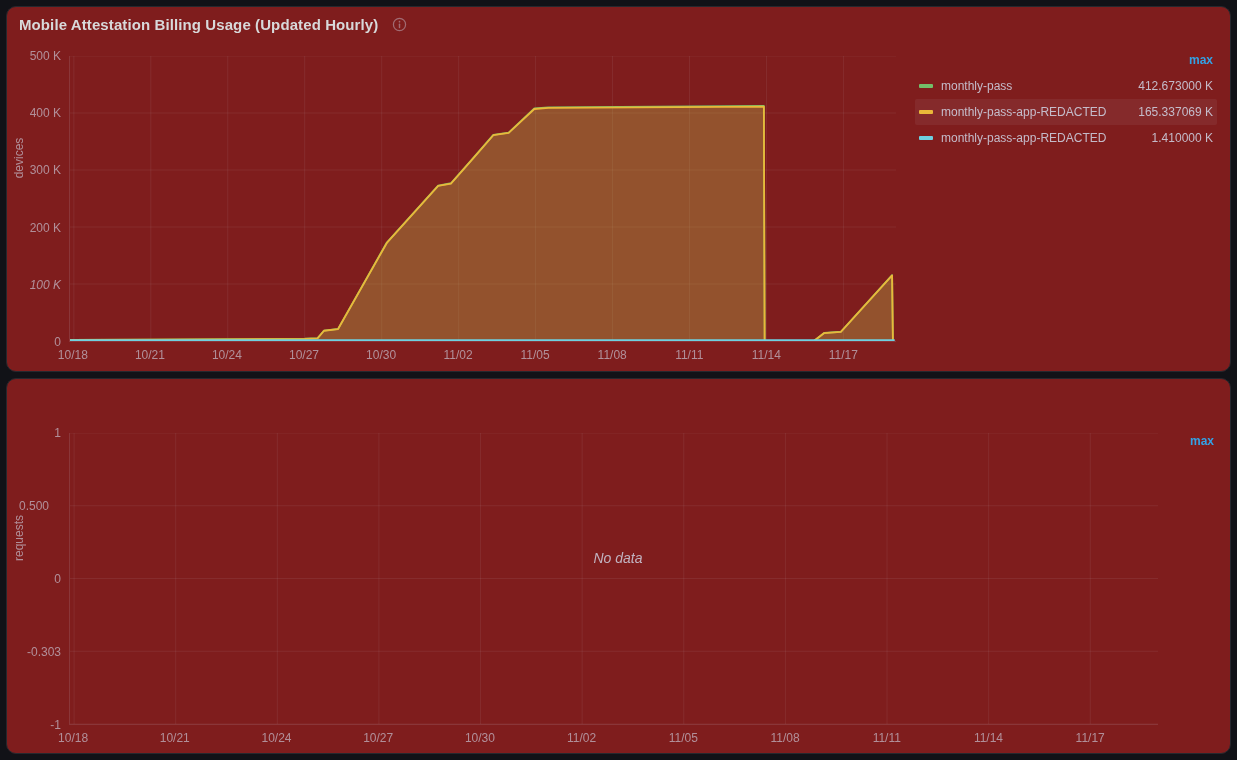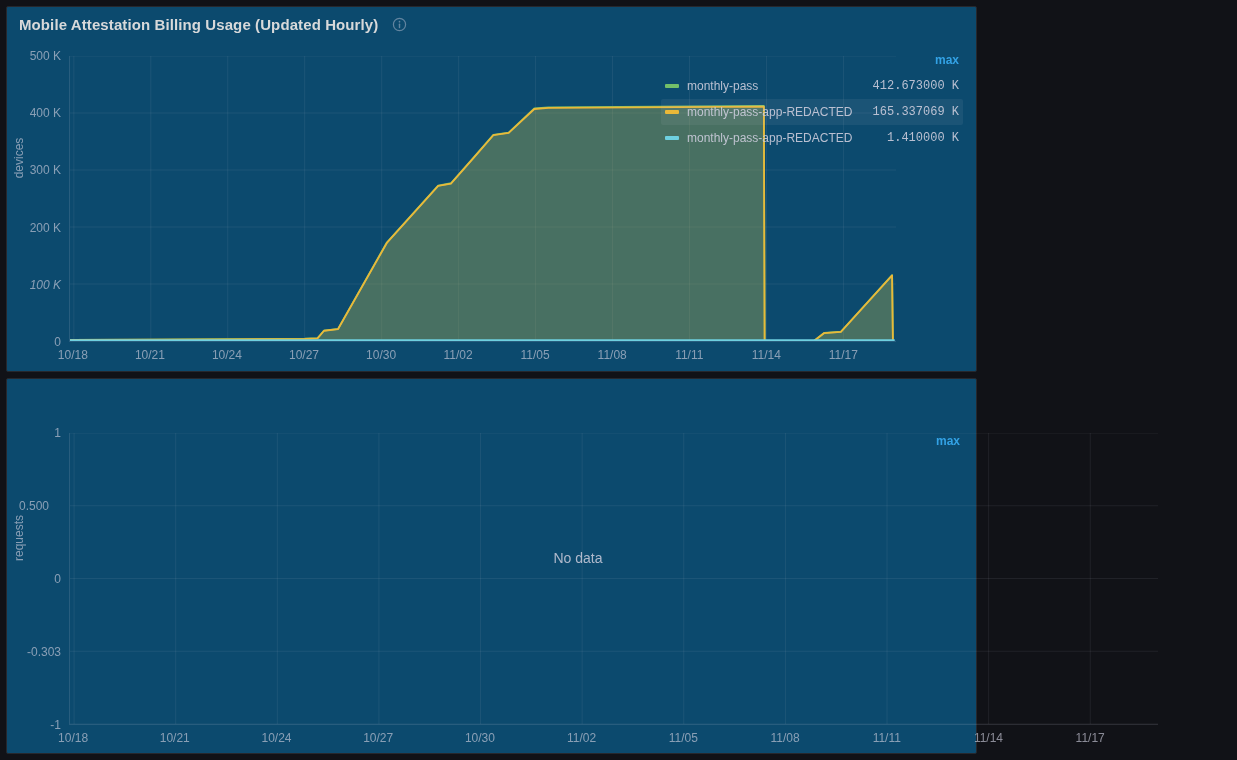--- a/index.html
+++ b/index.html
@@ -5,24 +5,24 @@
   * { margin:0; padding:0; box-sizing:border-box; }
   html,body { width:1237px; height:760px; overflow:hidden; }
   body {
     background:#111217;
     font-family:"Liberation Sans", sans-serif;
     color:#d8d9da;
   }
   .page { padding:6px; }
   .panel {
     position:relative;
-    width:971px;
-    background:#0c4a6e;
+    width:1225px;
+    background:#7f1d1d;
     border:1px solid #26282e;
-    border-radius:2px;
+    border-radius:10px;
   }
   .panel-1 { height:366px; margin-bottom:6px; }
   .panel-2 { height:376px; }
   .panel-header {
     display:flex; align-items:center; gap:14px;
     height:34px; padding:0 12px;
     cursor:pointer;
   }
   .panel-title {
     font-size:15px; font-weight:600; color:#d8d9da; letter-spacing:.1px;
@@ -59,21 +59,21 @@
     padding:2px 4px 6px 4px; cursor:pointer;
   }
   .legend-row {
     display:flex; align-items:center; gap:8px;
     height:26px; padding:0 4px; border-radius:2px;
     cursor:pointer;
   }
   .legend-row.highlighted { background:rgba(204,204,220,.08); }
   .legend-swatch { width:14px; height:4px; border-radius:1px; flex:0 0 auto; }
   .legend-label { color:rgba(204,204,220,.9); flex:1 1 auto; white-space:nowrap; overflow:hidden; }
-  .legend-value { color:rgba(204,204,220,.9); text-align:right; white-space:nowrap;font-family:Liberation Mono, monospace; }
+  .legend-value { color:rgba(204,204,220,.9); text-align:right; white-space:nowrap; }
   .legend-mini {
     position:absolute; top:55px; right:16px;
     font-size:12px; font-weight:700; color:#33a2e5; cursor:pointer;
   }
   .no-data {
     position:absolute;
     font-size:14px; color:rgba(204,204,220,.85);
     transform:translate(-50%,-50%);
   }
 </style>
@@ -175,21 +175,21 @@
           <line x1="410.9178082191781" x2="410.9178082191781" y1="0" y2="292" stroke="rgba(204,204,220,0.09)"></line>
           <line x1="512.6301369863014" x2="512.6301369863014" y1="0" y2="292" stroke="rgba(204,204,220,0.09)"></line>
           <line x1="614.3424657534247" x2="614.3424657534247" y1="0" y2="292" stroke="rgba(204,204,220,0.09)"></line>
           <line x1="716.0547945205481" x2="716.0547945205481" y1="0" y2="292" stroke="rgba(204,204,220,0.09)"></line>
           <line x1="817.7671232876713" x2="817.7671232876713" y1="0" y2="292" stroke="rgba(204,204,220,0.09)"></line>
           <line x1="919.4794520547946" x2="919.4794520547946" y1="0" y2="292" stroke="rgba(204,204,220,0.09)"></line>
           <line x1="1021.1917808219179" x2="1021.1917808219179" y1="0" y2="292" stroke="rgba(204,204,220,0.09)"></line>
         </svg>
       </div>
     <div class="legend-mini">max</div>
-    <div class="no-data" id="nodata-1" style="left: 571px; top: 179px;">No data</div>
+    <div class="no-data" id="nodata-1" style="left: 611px; top: 179px; font-style: italic;">No data</div>
   <div class="tick-label y-tick" style="top: 54px; left: 0px; width: 54px;">1</div>
       <div class="tick-label y-tick" style="top: 127px; left: 0px; width: 54px; text-align: center;">0.500</div>
       <div class="tick-label y-tick" style="top: 200px; left: 0px; width: 54px;">0</div>
       <div class="tick-label y-tick" style="top: 273px; left: 0px; width: 54px;">-0.303</div>
       <div class="tick-label y-tick" style="top: 346px; left: 0px; width: 54px;">-1</div>
       <div class="tick-label x-tick" style="top: 352px; left: 66.0685px;">10/18</div>
       <div class="tick-label x-tick" style="top: 352px; left: 167.781px;">10/21</div>
       <div class="tick-label x-tick" style="top: 352px; left: 269.493px;">10/24</div>
       <div class="tick-label x-tick" style="top: 352px; left: 371.205px;">10/27</div>
       <div class="tick-label x-tick" style="top: 352px; left: 472.918px;">10/30</div>

